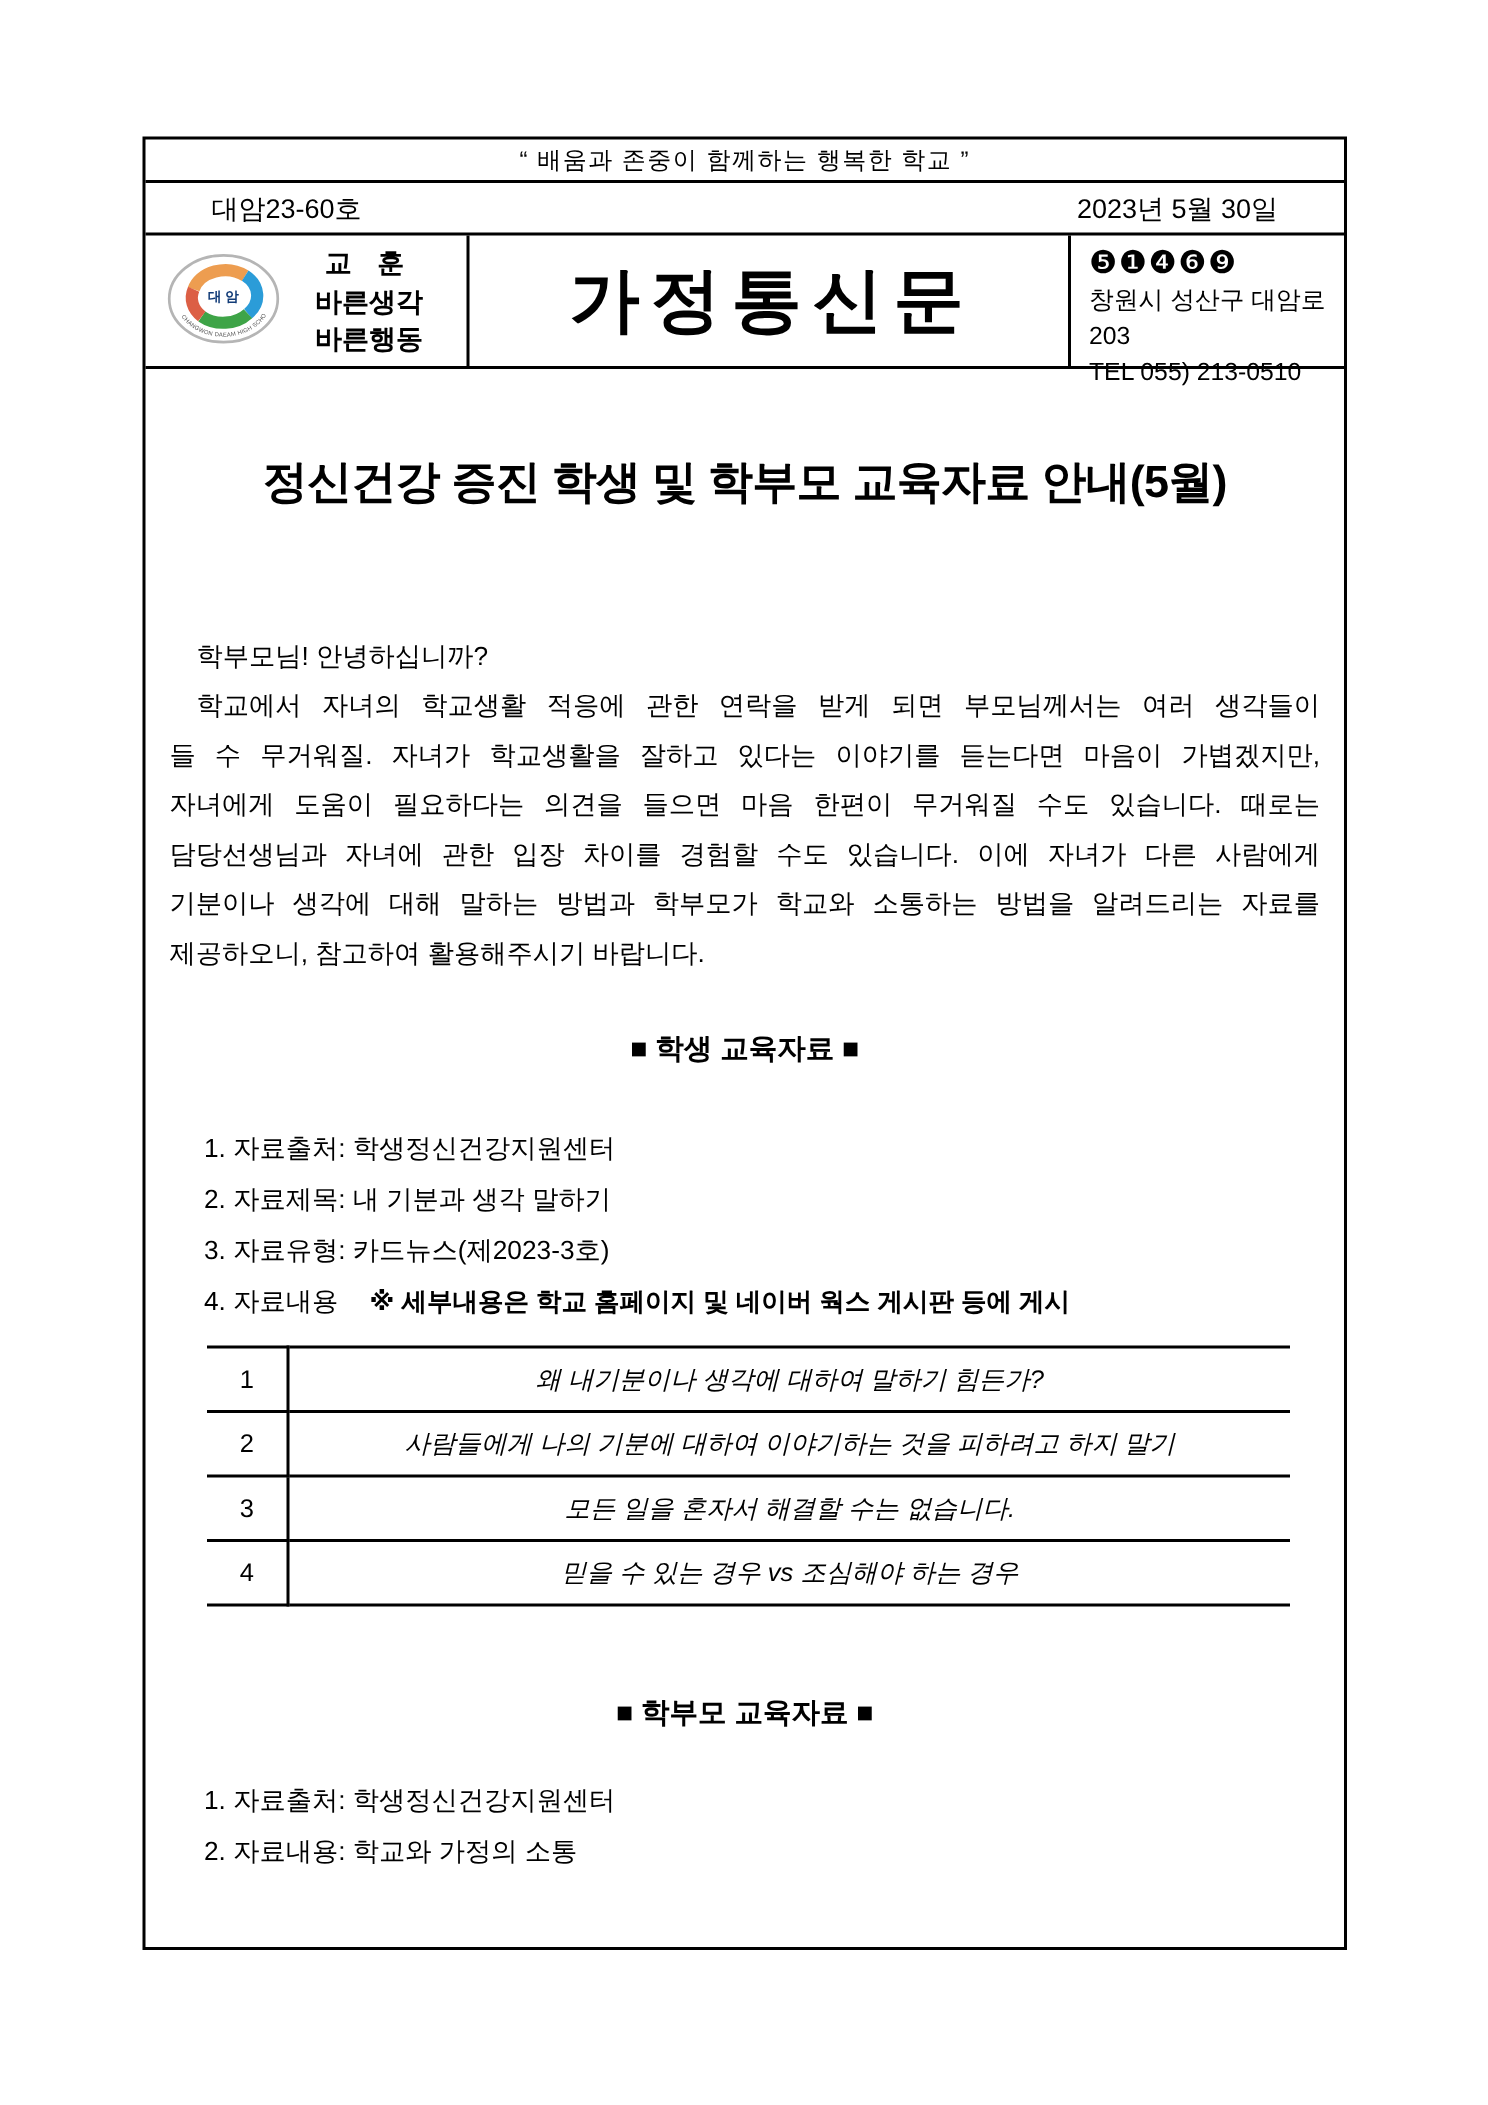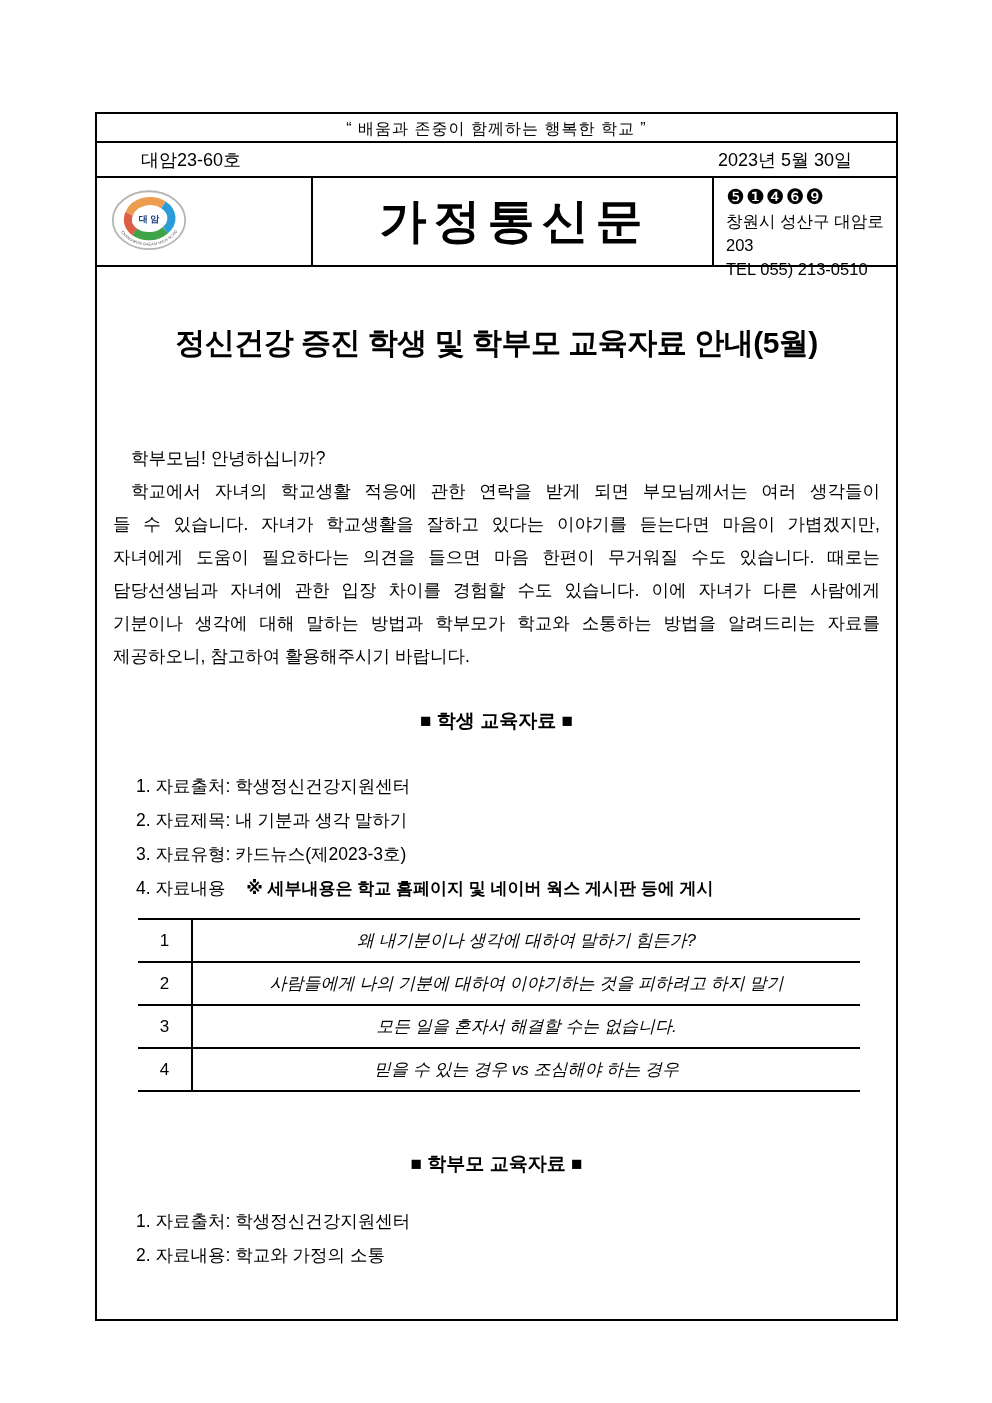--- a/index.html
+++ b/index.html
@@ -3,21 +3,21 @@
 <meta charset="utf-8">
 <style>
   * { margin:0; padding:0; box-sizing:border-box; }
   html,body { background:#ffffff; }
   body {
     width:992px; height:1403px; position:relative;
     font-family:"Liberation Sans","DejaVu Sans",sans-serif;
     color:#000;
   }
   .doc-frame {
-    position:absolute; left:95px; top:112px; width:803px; height:1209px;
+    position:absolute; left:95px; top:91px; width:803px; height:1209px;
     border:2px solid #000; background:#fff;
   }
   
   .quote-row {
     height:29px; line-height:29px; border-bottom:2px solid #000;
     text-align:center; font-size:16px; letter-spacing:1px;
   }
   .meta-row {
     height:35px; border-bottom:2px solid #000;
     display:flex; justify-content:space-between; align-items:center;
@@ -88,37 +88,42 @@
           <path d="M 60 45 A 24 19 0 0 1 26 47" stroke="#3EA447" stroke-width="9"></path>
           <path d="M 26 47 A 24 19 0 0 1 20 27" stroke="#DC5F45" stroke-width="9"></path>
         </g>
         <ellipse cx="42" cy="32" rx="15" ry="11" fill="#ffffff"></ellipse>
         <text x="42" y="36" text-anchor="middle" font-size="10" font-weight="bold" fill="#123C78">대 암</text>
         <path id="logo-arc" d="M 11 47 A 35 28 0 0 0 73 47" fill="none"></path>
         <text font-size="4.3" fill="#555555" letter-spacing="0.2">
           <textPath href="#logo-arc">CHANGWON DAEAM HIGH SCHOOL</textPath>
         </text>
       </svg>
+      <div class="motto">
+        <div class="motto-title">교 훈</div>
+        <div>바른생각</div>
+        <div>바른행동</div>
+      </div>
     </div>
     <div class="mast-center">가정통신문</div>
     <div class="mast-right">
       <div class="postal">❺❶❹❻❾</div>
       <div class="addr">창원시 성산구 대암로 203</div>
       <div class="tel">TEL 055) 213-0510</div>
     </div>
   </div>
 
   <div class="doc-body">
 
     <div class="main-title">정신건강 증진 학생 및 학부모 교육자료 안내(5월)</div>
 
     <div class="intro">
       <div class="intro-line ind">학부모님! 안녕하십니까?</div>
       <div class="intro-line ind j">학교에서 자녀의 학교생활 적응에 관한 연락을 받게 되면 부모님께서는 여러 생각들이</div>
-      <div class="intro-line j">들 수 있습니다. 자녀가 학교생활을 잘하고 있다는 이야기를 듣는다면 마음이 가볍겠지만,</div>
+      <div class="intro-line j">들 수 무거워질. 자녀가 학교생활을 잘하고 있다는 이야기를 듣는다면 마음이 가볍겠지만,</div>
       <div class="intro-line j">자녀에게 도움이 필요하다는 의견을 들으면 마음 한편이 무거워질 수도 있습니다. 때로는</div>
       <div class="intro-line j">담당선생님과 자녀에 관한 입장 차이를 경험할 수도 있습니다. 이에 자녀가 다른 사람에게</div>
       <div class="intro-line j">기분이나 생각에 대해 말하는 방법과 학부모가 학교와 소통하는 방법을 알려드리는 자료를</div>
       <div class="intro-line">제공하오니, 참고하여 활용해주시기 바랍니다.</div>
     </div>
 
     <div class="sec-header">■ 학생 교육자료 ■</div>
 
     <div class="res-list">
       <div class="res-item">1. 자료출처: 학생정신건강지원센터</div>

